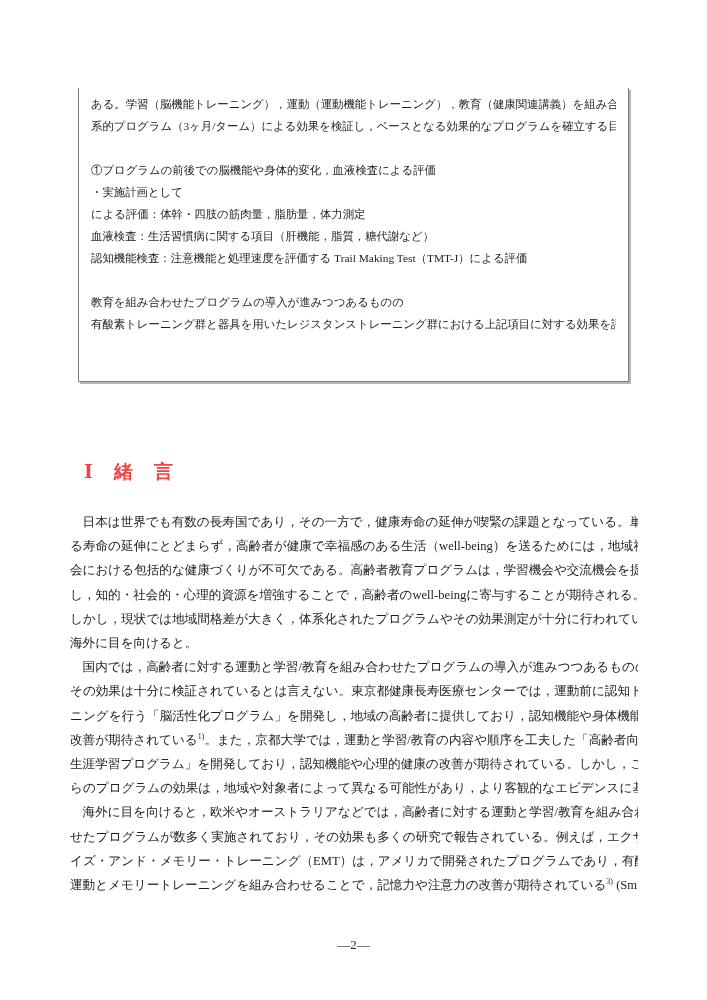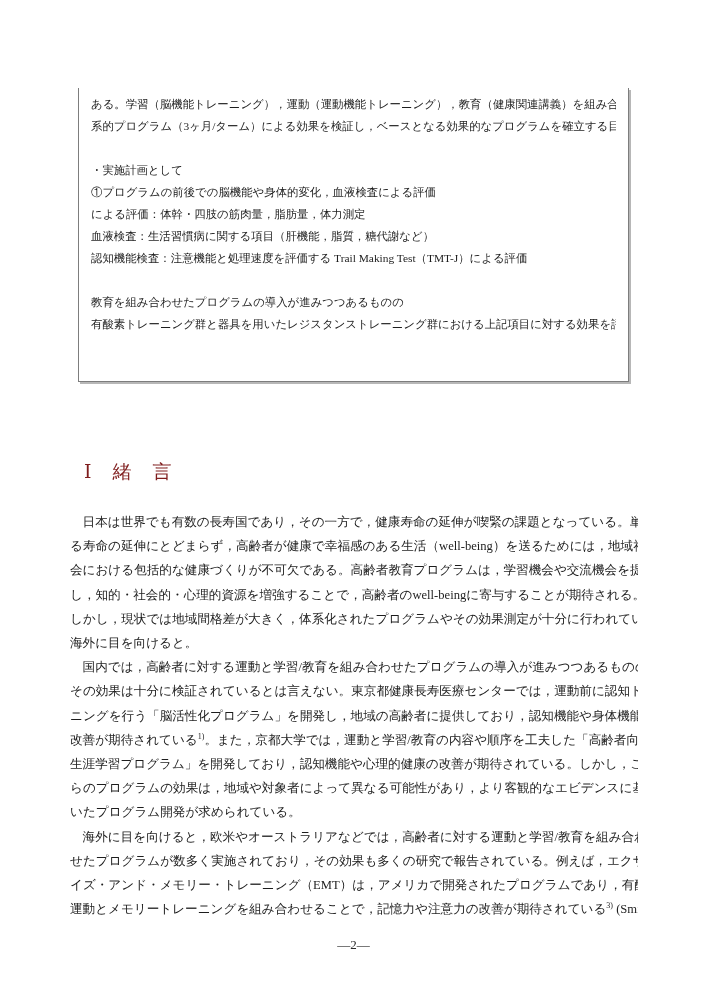--- a/index.html
+++ b/index.html
@@ -36,22 +36,22 @@
     white-space: nowrap;
     overflow: hidden;
     color: #1d1d1d;
   }
 
   .heading {
     position: absolute;
     left: 84px;
     top: 459px;
     font-size: 19px;
-    font-weight: normal;
-    color: #7f1d1d;
+    font-weight: bold;
+    color: #ef4444;
     letter-spacing: 1px;
   }
 
   .bodytext {
     position: absolute;
     left: 70px;
     top: 510px;
     width: 568px;
   }
   .bodytext .tline {
@@ -80,22 +80,22 @@
 </style>
 </head>
 <body>
 
 <div class="page">
 
   <div class="cont-box">
       <div class="tline">ある。学習（脳機能トレーニング），運動（運動機能トレーニング），教育（健康関連講義）を組み合わせた体</div>
       <div class="tline">系的プログラム（3ヶ月/ターム）による効果を検証し，ベースとなる効果的なプログラムを確立する目的で</div>
       <div class="tline">&nbsp;</div>
+      <div class="tline">①プログラムの前後での脳機能や身体的変化，血液検査による評価</div>
       <div class="tline">・実施計画として</div>
-      <div class="tline">①プログラムの前後での脳機能や身体的変化，血液検査による評価</div>
       <div class="tline">による評価：体幹・四肢の筋肉量，脂肪量，体力測定</div>
       <div class="tline">血液検査：生活習慣病に関する項目（肝機能，脂質，糖代謝など）</div>
       <div class="tline">認知機能検査：注意機能と処理速度を評価する Trail Making Test（TMT-J）による評価</div>
       <div class="tline">&nbsp;</div>
       <div class="tline">教育を組み合わせたプログラムの導入が進みつつあるものの</div>
       <div class="tline">有酸素トレーニング群と器具を用いたレジスタンストレーニング群における上記項目に対する効果を評価する。</div>
     </div>
 
   <div class="heading">Ⅰ　緒　言</div>
 
@@ -108,21 +108,20 @@
         <div class="tline">しかし，現状では地域間格差が大きく，体系化されたプログラムやその効果測定が十分に行われていな</div>
         <div class="tline">海外に目を向けると。</div>
       </div>
     <div>
         <div class="tline">　国内では，高齢者に対する運動と学習/教育を組み合わせたプログラムの導入が進みつつあるものの，</div>
         <div class="tline">その効果は十分に検証されているとは言えない。東京都健康長寿医療センターでは，運動前に認知トレー</div>
         <div class="tline">ニングを行う「脳活性化プログラム」を開発し，地域の高齢者に提供しており，認知機能や身体機能の</div>
         <div class="tline">改善が期待されている<sup>1)</sup>。また，京都大学では，運動と学習/教育の内容や順序を工夫した「高齢者向け</div>
         <div class="tline">生涯学習プログラム」を開発しており，認知機能や心理的健康の改善が期待されている。しかし，これ</div>
         <div class="tline">らのプログラムの効果は，地域や対象者によって異なる可能性があり，より客観的なエビデンスに基づ</div>
-        <div class="tline">いたプログラム開発が求められている。</div>
       </div>
     <div>
         <div class="tline">　海外に目を向けると，欧米やオーストラリアなどでは，高齢者に対する運動と学習/教育を組み合わ</div>
         <div class="tline">せたプログラムが数多く実施されており，その効果も多くの研究で報告されている。例えば，エクササ</div>
         <div class="tline">イズ・アンド・メモリー・トレーニング（EMT）は，アメリカで開発されたプログラムであり，有酸素</div>
         <div class="tline">運動とメモリートレーニングを組み合わせることで，記憶力や注意力の改善が期待されている<sup>3)</sup> (Smith</div>
       </div>
   </div>
 
   <div class="footer">—2—</div>

